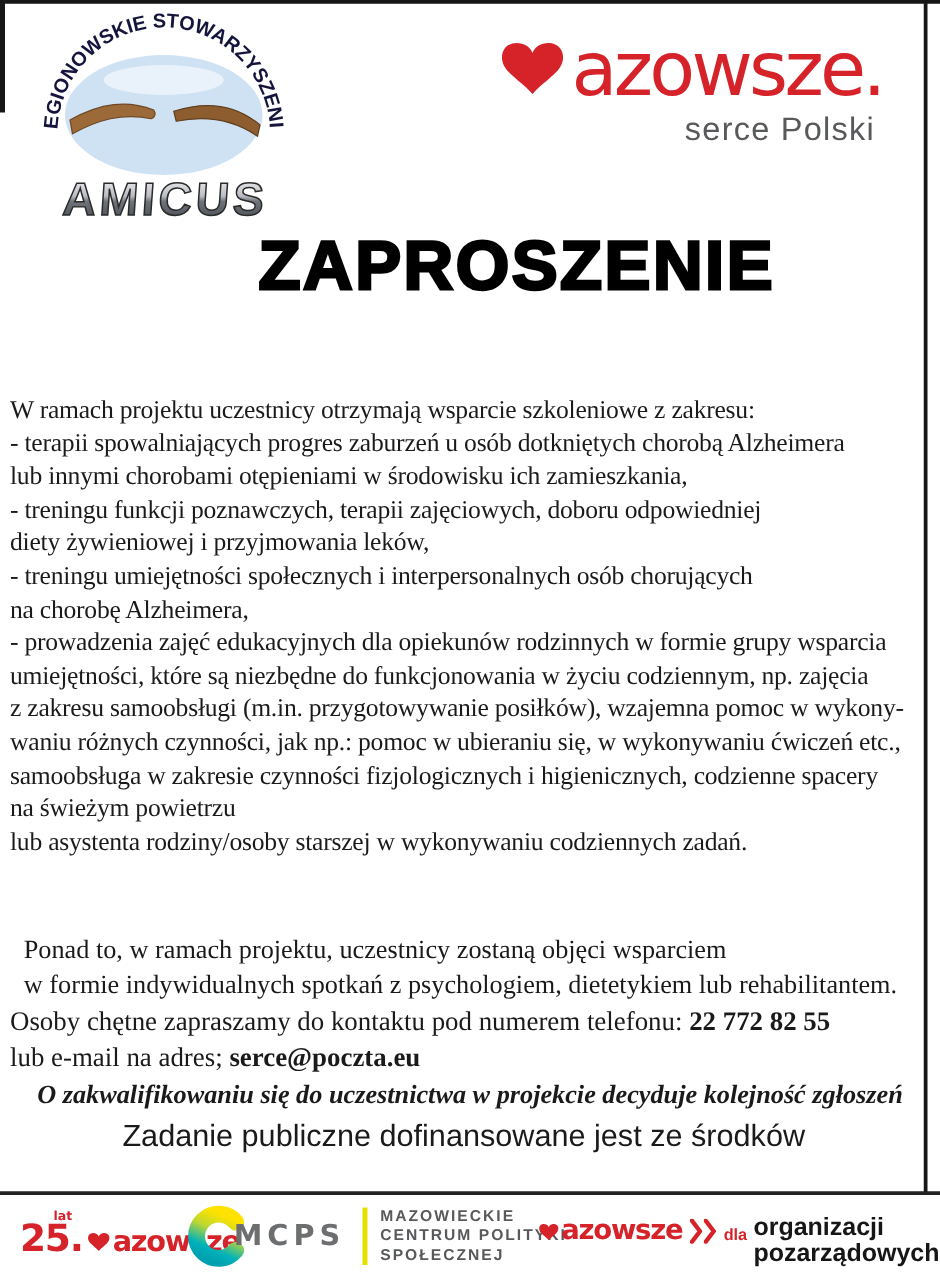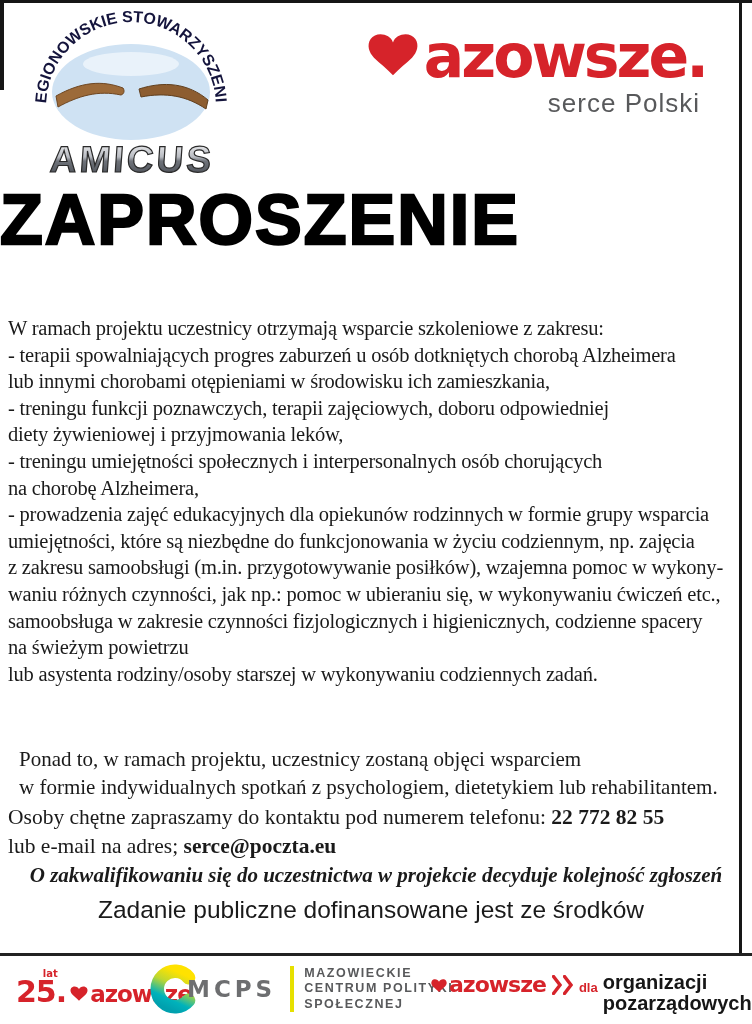--- a/index.html
+++ b/index.html
@@ -13,32 +13,32 @@
   .edge-right  { position:absolute; top:0; left:739px; width:3px; height:956px; background:#161616; }
   .edge-left   { position:absolute; top:0; left:0; width:4px; height:90px; background:#161616; }
   .edge-bottom { position:absolute; top:953px; left:0; width:752px; height:3px; background:#222; }
 
   
   .amicus-logo { position:absolute; left:26px; top:4px; width:210px; height:175px; }
   .maz-logo { position:absolute; top:26px; right:46px; text-align:right; }
   .maz-script-row { display:flex; align-items:center; justify-content:flex-end; color:var(--red); }
   .maz-script-row svg { height:50px; width:58px; margin-right:2px; }
   .maz-script {
-    font-family:"DejaVu Sans", sans-serif; font-weight:bold;
+    font-family:"DejaVu Sans", sans-serif; font-weight:normal;
     font-size:60px; letter-spacing:-3px; line-height:1; color:var(--red);
   }
   .maz-tagline {
     font-family:"Liberation Sans", sans-serif; color:var(--gray);
     font-size:26px; letter-spacing:1px; margin-top:2px; padding-right:6px;
   }
 
   .page-title {
-    position:absolute; top:180px; left:0; width:620px; text-align:left;
+    position:absolute; top:180px; left:0; width:620px; text-align:right;
     font-family:"Liberation Sans", sans-serif; font-weight:bold;
-    font-size:70px; letter-spacing:2px; -webkit-text-stroke:2.4px #000; color:#000;
+    font-size:55px; letter-spacing:2px; -webkit-text-stroke:2.4px #000; color:#000;
   }
 
   .intro { position:absolute; top:251px; left:0; width:752px; text-align:center;
            font-size:22px; line-height:31px; }
   .intro .proj { font-weight:bold; font-style:italic; }
 
   .body-block { position:absolute; top:315px; left:8px; width:740px;
                 font-size:20.5px; line-height:26.6px; letter-spacing:-0.2px; }
   .body-block .bline { white-space:nowrap; }
 

